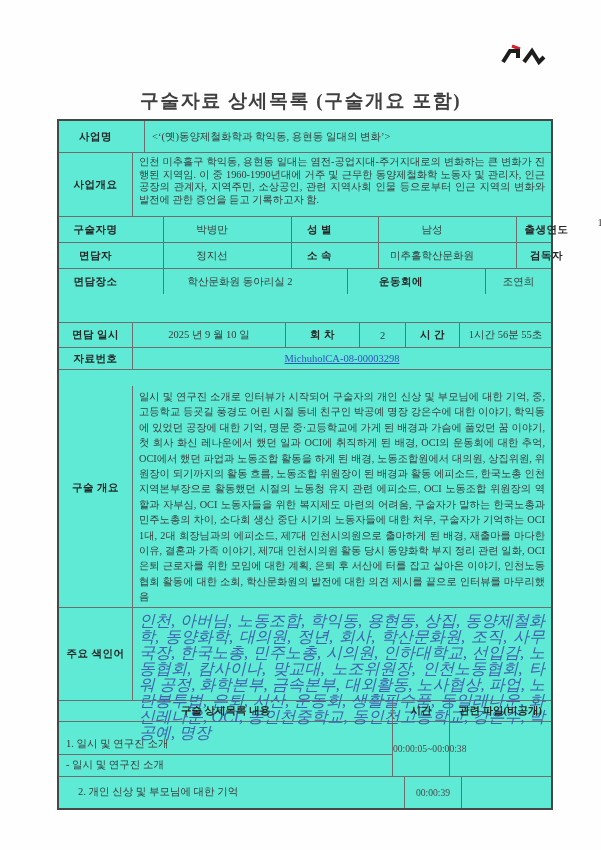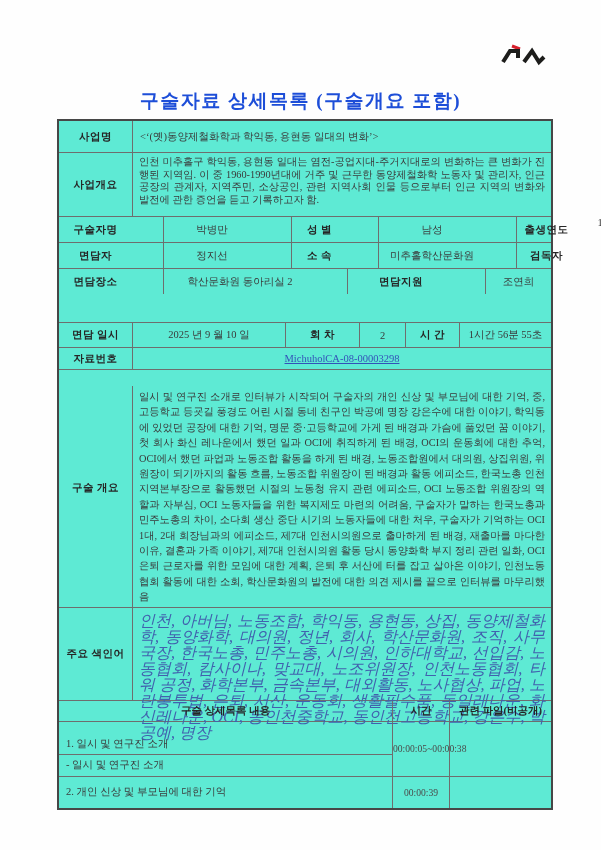--- a/index.html
+++ b/index.html
@@ -8,33 +8,33 @@
   }
   *{box-sizing:border-box;margin:0;padding:0;}
   html,body{background:#e9e9e9;}
   .page{
     position:relative;width:601px;height:850px;background:#fefefe;margin:0 auto;
     font-family:"Liberation Serif","DejaVu Serif",serif;color:var(--ink);overflow:hidden;
   }
   .logo{position:absolute;left:499px;top:40px;width:50px;height:28px;}
   .title{
     position:absolute;top:88px;left:0;width:100%;text-align:center;
-    font-size:19px;font-weight:700;letter-spacing:1.5px;color:#1d4ed8;
+    font-size:19px;font-weight:700;letter-spacing:1.5px;color:#404040;
   }
   .tbl{
     position:absolute;left:57px;top:119px;width:496px;
     border:2px solid var(--line-dark);background:#5eead4;
   }
   .tr{display:flex;border-top:1px solid var(--line);}
   .tr:first-child{border-top:none;}
   .td{border-left:1px solid var(--line);display:flex;align-items:center;font-size:10.5px;min-width:0;}
   .td:first-child{border-left:none;}
   .label{font-weight:700;color:var(--ink-dark);justify-content:center;text-align:center;letter-spacing:.5px;}
   .c{justify-content:center;text-align:center;}
-  .pl{padding-left:7px;padding-right:4px;}
+  .pl{padding-left:7px;padding-right:4px;margin-left:12px;}
   .grow{flex:1;}
   .w73{width:73px;flex:none;}
   .w97{width:97px;flex:none;}
   .w56{width:56px;flex:none;}
   .w107{width:107px;flex:none;}
   .w60{width:60px;flex:none;}
   .w153{width:153px;flex:none;}
   .w74{width:74px;flex:none;}
   .w46{width:46px;flex:none;}
   .w54{width:54px;flex:none;}
@@ -109,21 +109,21 @@
       <div class="td w97 c">정지선</div>
       <div class="td label w56">소 속</div>
       <div class="td w107 c">미추홀학산문화원</div>
       <div class="td label w60">검독자</div>
       <div class="td grow c"></div>
     </div>
 
     <div class="tr rh26">
       <div class="td label w73">면담장소</div>
       <div class="td w153 c">학산문화원 동아리실 2</div>
-      <div class="td label w107">면담지원</div>
+      <div class="td label w107">운동회에</div>
       <div class="td grow c">조연희</div>
     </div>
 
     <div class="tr rh25">
       <div class="td label w73">면담 일시</div>
       <div class="td w153 c">2025 년 9 월 10 일</div>
       <div class="td label w74">회 차</div>
       <div class="td w46 c">2</div>
       <div class="td label w54">시 간</div>
       <div class="td grow c">1시간 56분 55초</div>

